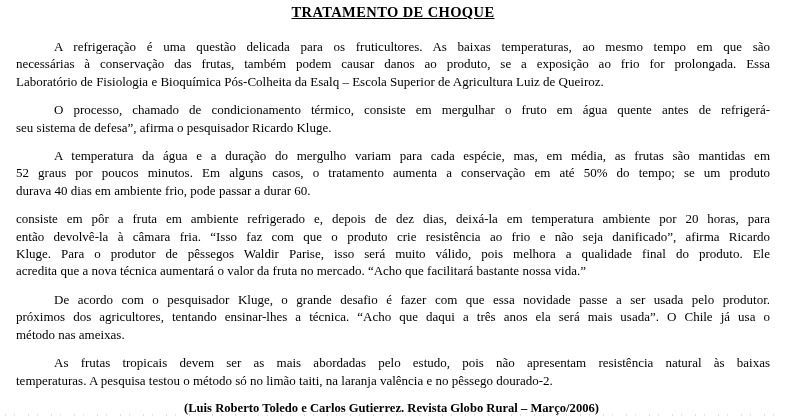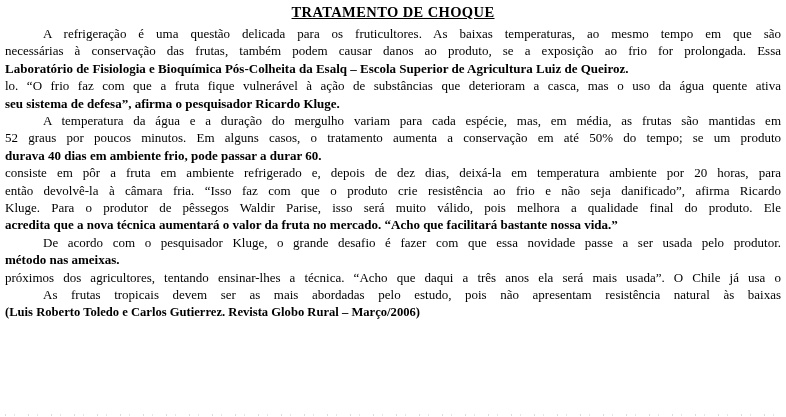--- a/index.html
+++ b/index.html
@@ -10,56 +10,55 @@
   .page {
     position: relative;
     width: 786px;
     height: 417px;
     overflow: hidden;
     background: #ffffff;
     color: #000000;
     font-family: "Liberation Serif", serif;
   }
   .doc-title {
-    margin: 4px 0 4px 0;
+    margin: 4px 0 17px 0;
     text-align: center;
     font-size: 14.5px;
     font-weight: bold;
     letter-spacing: 0.4px;
     line-height: 17px;
   }
   .doc-title span {
     text-decoration: underline;
   }
   .article-body {
     padding: 0 5px;
     font-size: 13px;
     line-height: 17.4px;
   }
-  .para { margin: 0; }
+  .para { margin: 11px; }
   .line {
     text-align: justify;
     text-align-last: justify;
     -moz-text-align-last: justify;
     white-space: nowrap;
   }
   .line.last {
     text-align-last: left;
     -moz-text-align-last: left;
     text-align: center;
-    font-weight: bold;
   }
   .line.first {
     text-indent: 38px;
   }
   .credit-line {
     padding: 0 3px 0 0;
     font-size: 12.6px;
     font-weight: bold;
-    text-align: left;
+    text-align: center;
     line-height: 17.4px;
   }
   
   .clipped-next-line {
     position: absolute;
     left: 5px;
     right: 5px;
     bottom: 0;
     height: 3px;
     opacity: 0.35;
@@ -80,38 +79,39 @@
 
 <div class="page">
   <h1 class="doc-title"><span>TRATAMENTO DE CHOQUE</span></h1>
   <div class="article-body">
       <div class="para">
         <div class="line first">A refrigeração é uma questão delicada para os fruticultores. As baixas temperaturas, ao mesmo tempo em que são</div>
         <div class="line">necessárias à conservação das frutas, também podem causar danos ao produto, se a exposição ao frio for prolongada. Essa</div>
         <div class="line last">Laboratório de Fisiologia e Bioquímica Pós-Colheita da Esalq – Escola Superior de Agricultura Luiz de Queiroz.</div>
       </div>
       <div class="para">
-        <div class="line">lo. “O frio faz com que a fruta fique vulnerável à ação de substâncias que deterioram a casca, mas o uso da água quente ativa</div>
+        <div class="line first">O processo, chamado de condicionamento térmico, consiste em mergulhar o fruto em água quente antes de refrigerá-</div>
         <div class="line last">seu sistema de defesa”, afirma o pesquisador Ricardo Kluge.</div>
       </div>
       <div class="para">
         <div class="line first">A temperatura da água e a duração do mergulho variam para cada espécie, mas, em média, as frutas são mantidas em</div>
         <div class="line">52 graus por poucos minutos. Em alguns casos, o tratamento aumenta a conservação em até 50% do tempo; se um produto</div>
         <div class="line last">durava 40 dias em ambiente frio, pode passar a durar 60.</div>
       </div>
       <div class="para">
         <div class="line">consiste em pôr a fruta em ambiente refrigerado e, depois de dez dias, deixá-la em temperatura ambiente por 20 horas, para</div>
         <div class="line">então devolvê-la à câmara fria. “Isso faz com que o produto crie resistência ao frio e não seja danificado”, afirma Ricardo</div>
         <div class="line">Kluge. Para o produtor de pêssegos Waldir Parise, isso será muito válido, pois melhora a qualidade final do produto. Ele</div>
         <div class="line last">acredita que a nova técnica aumentará o valor da fruta no mercado. “Acho que facilitará bastante nossa vida.”</div>
       </div>
       <div class="para">
         <div class="line first">De acordo com o pesquisador Kluge, o grande desafio é fazer com que essa novidade passe a ser usada pelo produtor.</div>
+        <div class="line">próximos dos agricultores, tentando ensinar-lhes a técnica. “Acho que daqui a três anos ela será mais usada”. O Chile já usa o</div>
         <div class="line last">método nas ameixas.</div>
-        <div class="line">próximos dos agricultores, tentando ensinar-lhes a técnica. “Acho que daqui a três anos ela será mais usada”. O Chile já usa o</div>
       </div>
       <div class="para">
         <div class="line first">As frutas tropicais devem ser as mais abordadas pelo estudo, pois não apresentam resistência natural às baixas</div>
+        <div class="line last">temperaturas. A pesquisa testou o método só no limão taiti, na laranja valência e no pêssego dourado-2.</div>
       </div>
       <div class="credit-line">(Luis Roberto Toledo e Carlos Gutierrez. Revista Globo Rural – Março/2006)</div>
     </div>
   <div class="clipped-next-line"></div>
 </div>
 
 </body></html>

